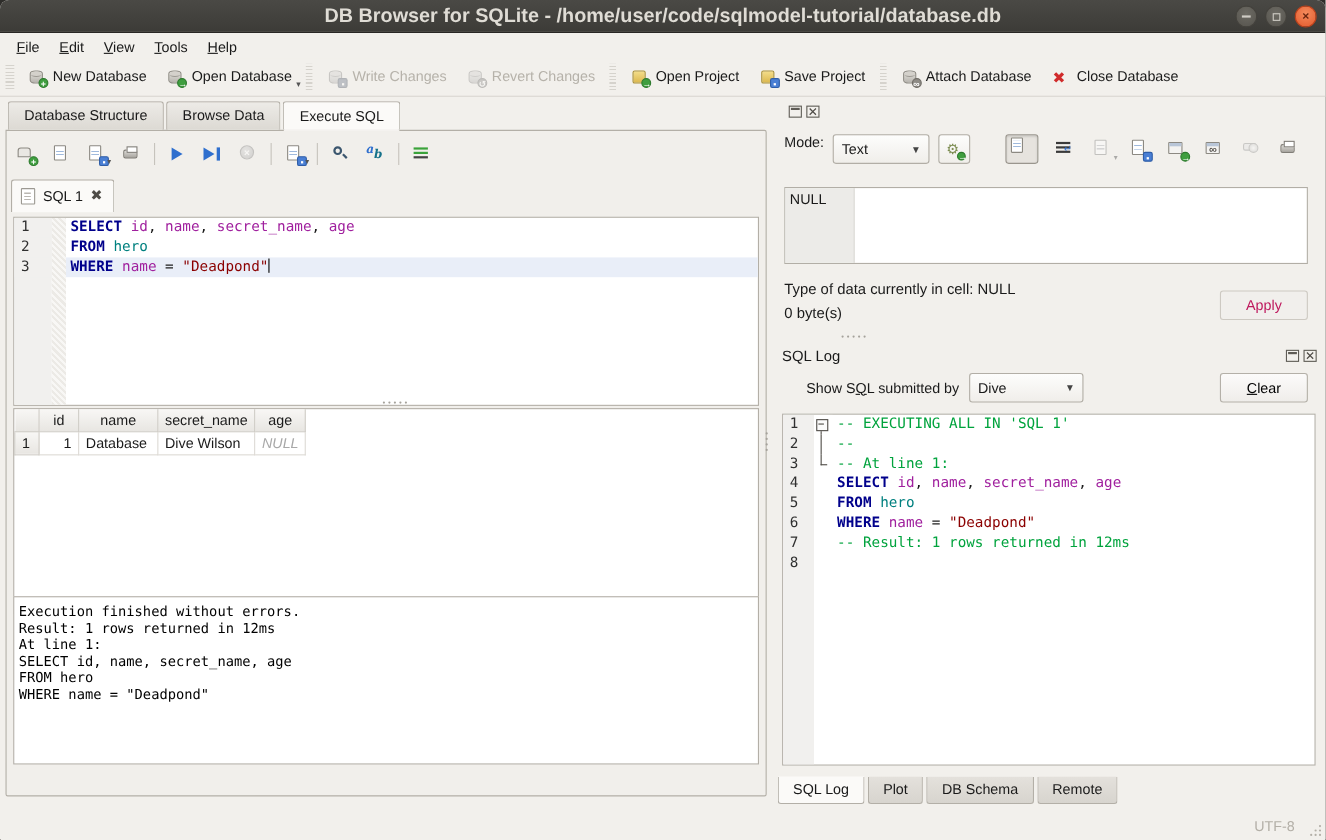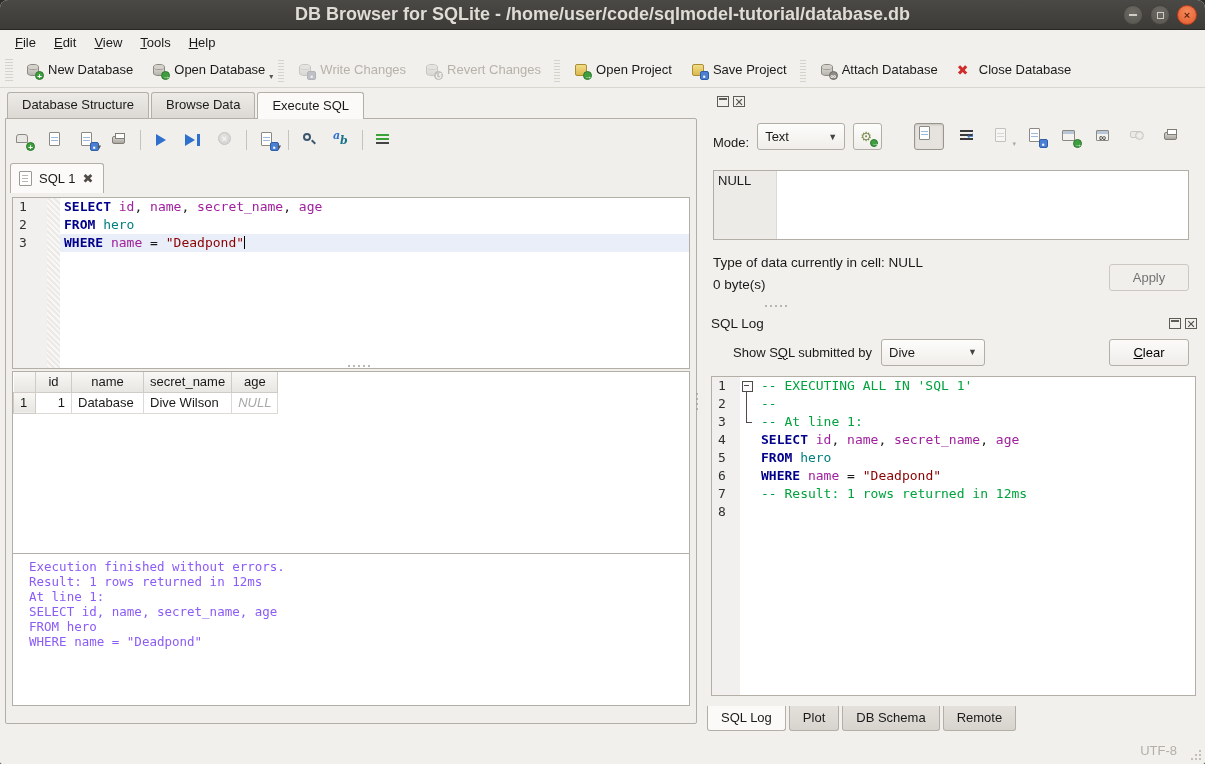--- a/index.html
+++ b/index.html
@@ -146,60 +146,60 @@
   #results-table { border-collapse:collapse; font-size:13px; }
   #results-table th { font-weight:normal; background:linear-gradient(#f8f7f5,#e8e6e2);
     border:1px solid #cfccc6; border-top:none; padding:1px 6px 2px 6px; height:20px; }
   #results-table th:first-child { border-left:none; }
   #results-table td { border:1px solid #dddad5; padding:1px 6px 2px 6px; height:21px; }
   #results-table td.rownum { background:linear-gradient(#f8f7f5,#e8e6e2); border-color:#cfccc6; text-align:left; }
   #results-table td.num { text-align:right; }
   #results-table td.isnull { color:#a8a8a8; font-style:italic; }
 
   
-  #message-box { position:absolute; left:6px; top:434px; width:678px; height:153px; background:#fff;
-    border:1px solid #b3afa7; padding:5px 16px; font-family:"DejaVu Sans Mono",monospace;
-    font-size:12.5px; line-height:15px; white-space:pre; color:#8b5cf6; }
+  #message-box { position:absolute; left:6px; top:423px; width:678px; height:153px; background:#fff;
+    border:1px solid #b3afa7; padding:5px 4px; font-family:"DejaVu Sans Mono",monospace;
+    font-size:12.5px; line-height:15px; white-space:pre; color:#000000; }
 
   
   .hgrip { position:absolute; width:26px; height:6px; display:flex; gap:3px; align-items:center; justify-content:center; }
   .hgrip i { width:2px; height:2px; border-radius:50%; background:#a5a29b; }
   .vgrip { position:absolute; width:6px; height:26px; display:flex; flex-direction:column; gap:3px; align-items:center; justify-content:center; }
   .vgrip i { width:2px; height:2px; border-radius:50%; background:#a5a29b; }
 
   
   #right-pane { position:absolute; left:703px; top:92px; width:496px; height:644px; }
   .dock-header { display:flex; align-items:center; height:18px; }
   .dock-title { flex:1; font-size:13.5px; }
   .dock-btn { position:relative; width:12px; height:11px; margin-left:4px; cursor:default; }
   .float-ic { border:1px solid #5f5c56; }
   .float-ic::before { content:""; position:absolute; left:1px; top:1px; right:1px; height:2px; background:#5f5c56; }
   .dock-close-ic { font-size:11px; line-height:11px; color:#4f4c47; text-align:center; border:1px solid #5f5c56; }
 
-  #cell-controls { position:absolute; left:0; top:30px; right:10px; height:28px; display:flex; align-items:flex-end; }
+  #cell-controls { position:absolute; left:0; top:30px; right:10px; height:28px; display:flex; align-items:flex-start; }
   .combo { display:inline-flex; align-items:center; justify-content:space-between; height:27px;
     background:linear-gradient(#fdfdfc,#f0eeea); border:1px solid #b2aea6; border-radius:3px;
     padding:0 7px; cursor:default; }
   .combo .arr { font-size:9px; color:#444; margin-left:12px; }
   .tool-btn { width:29px; height:27px; border:1px solid #b2aea6; border-radius:3px;
     background:linear-gradient(#fdfdfc,#f0eeea); display:flex; align-items:center; justify-content:center; position:relative; }
   .flat-ic { position:relative; width:20px; height:19px; margin:0 7px; cursor:default; }
   .flat-ic.pressed { width:30px; height:27px; background:#e6e3de; border:1px solid #989items48e;
     border:1px solid #9a968e; border-radius:3px; box-shadow:inset 0 1px 2px rgba(0,0,0,.15); }
   .flat-ic.disabled { opacity:.45; filter:grayscale(.9); }
   .flat-ic .inner { position:absolute; inset:0; }
 
   #cell-editor { position:absolute; left:10px; top:78px; right:10px; height:70px;
     background:#fff; border:1px solid #b2aea6; display:flex; font-size:13px; }
   #cell-editor .null-col { width:63px; background:#ecebe8; border-right:1px solid #dcdad6; padding:2px 0 0 4px; }
   #cell-info { position:absolute; left:2px; top:163px; font-size:13.5px; }
   #cell-info div { margin-bottom:7px; }
   .btn { height:27px; min-width:80px; padding:0 12px; border:1px solid #b4b0a8; border-radius:3px;
     background:linear-gradient(#fcfbfa,#efedea); font-size:13px; font-family:inherit; cursor:default; }
-  .btn.disabled { color:#737373; background:#f1efec; border-color:#cdc9c2; }
+  .btn.disabled { color:#be185d; background:#f1efec; border-color:#cdc9c2; }
   #apply-btn { position:absolute; right:10px; top:172px; }
   .btn u { text-decoration:underline; }
 
   #log-dock { position:absolute; left:0; top:222px; right:0; }
   #log-controls { position:absolute; left:2px; top:24px; right:10px; height:28px; display:flex; align-items:center;margin-left:28px; }
   #log-box { left:8px; top:62px; width:485px; height:320px; }
   #log-box .ed-num { width:28px; }
   #log-box .ed-fold { width:17px; background:#fff; }
 
   #bottom-tabs { position:absolute; left:4px; top:614px; display:flex; }

